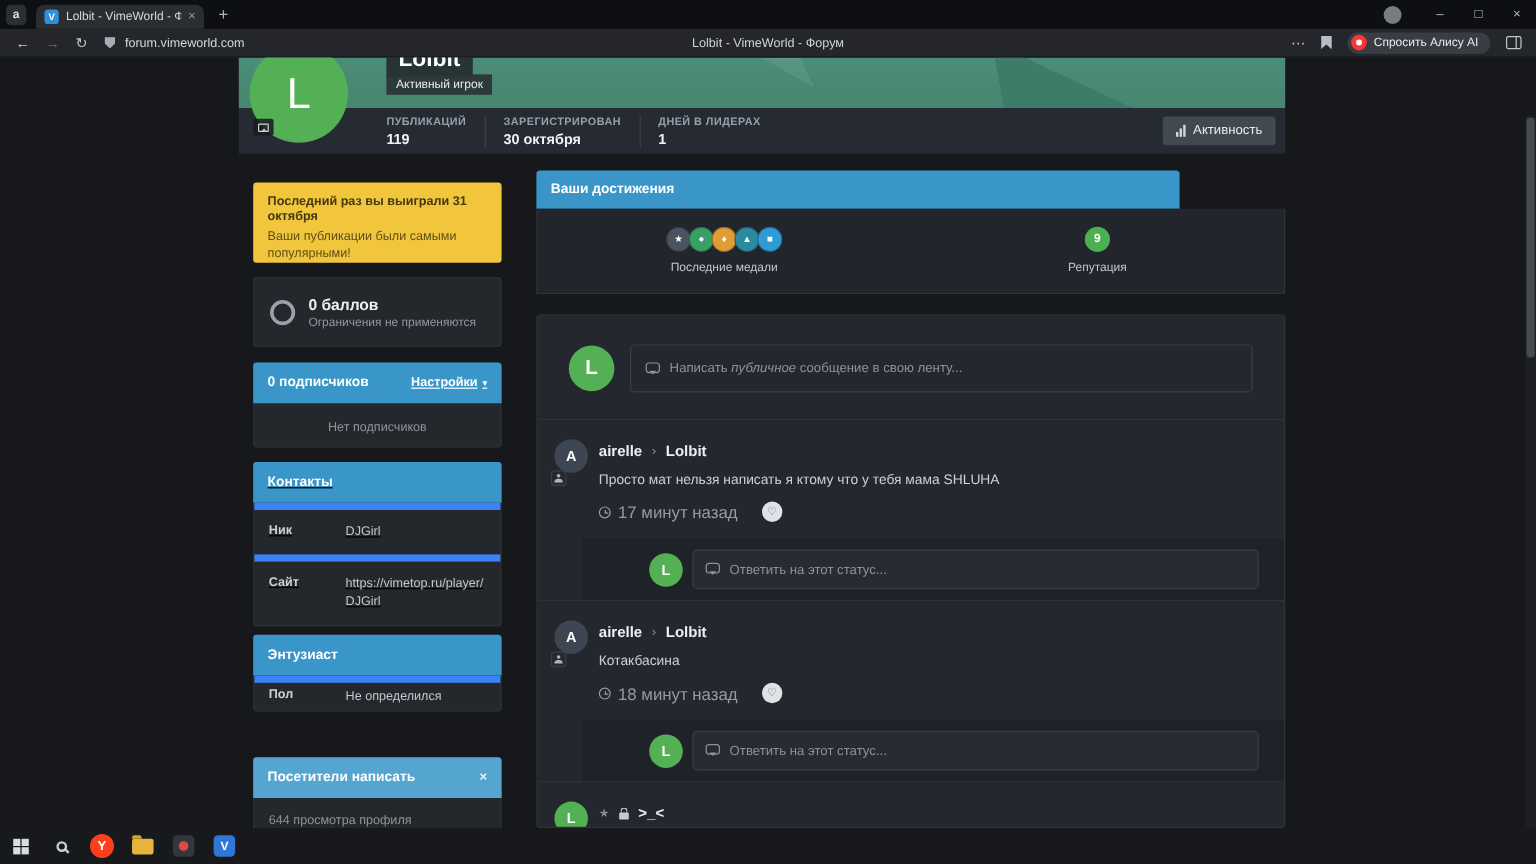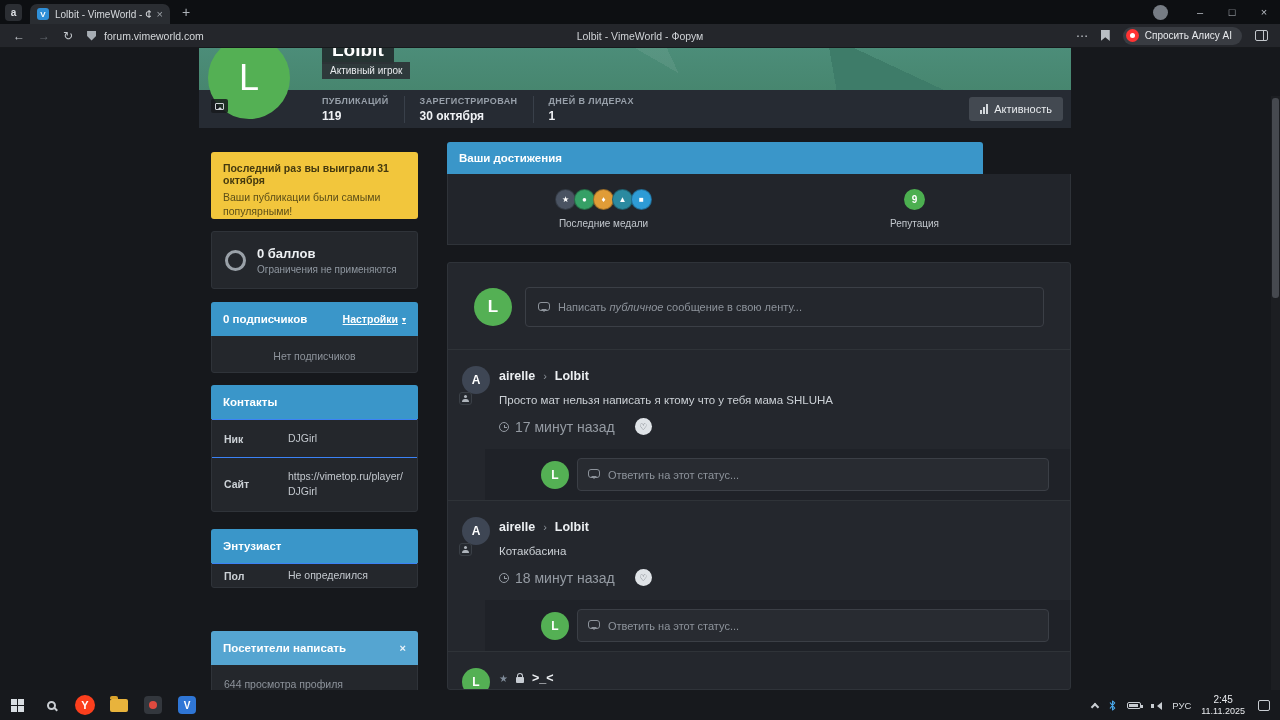--- a/index.html
+++ b/index.html
@@ -71,22 +71,22 @@
   .winner-text{font-size:10.5px;color:#5d4f18;margin-top:4px;line-height:1.35;width:165px;}
   .card-points{top:183px;height:58px;display:flex;align-items:center;padding:0 13px;gap:11px;}
   .points-ring{width:21px;height:21px;border:3px solid #9aa1a8;border-radius:50%;flex:none;}
   .points-title{font-size:13px;font-weight:bold;color:#edf0f3;}
   .points-sub{font-size:10px;color:#9098a1;margin-top:3px;}
   .card-followers{top:254px;height:71px;}
   .hdr-flex{justify-content:space-between;}
   .settings{display:flex;align-items:center;gap:4px;font-size:10.5px;font-weight:bold;color:#fff;text-decoration:underline;}
   .settings .chev{font-size:8px;}
   .followers-empty{height:39px;display:flex;align-items:center;justify-content:center;font-size:10.5px;color:#8d939b;}
-  .card-contacts{top:337px;}
-  .crow{display:flex;padding:11px 12px;border-top:1px solid #3b82f6;align-items:center;}
+  .card-contacts{top:337px;text-decoration:underline;}
+  .crow{display:flex;padding:11px 12px;border-top:6px solid #3b82f6;}
   .crow:first-of-type{border-top:none;}
   .crow-label{width:64px;flex:none;font-size:10.5px;font-weight:bold;color:#ccd1d6;}
   .crow-value{flex:1;font-size:10.5px;color:#c3c8ce;word-break:break-all;line-height:1.45;}
   .card-info{top:481px;}
   .card-info .crow{padding:4px 12px;}
   .card-visitors{top:583px;height:120px;}
   .card-visitors .card-header{background:#55a5d1;}
   .vis-close{margin-left:auto;color:#eaf3f9;font-size:11px;}
   .vis-text{padding:13px 12px;font-size:10.5px;color:#8d939b;}
 
@@ -429,29 +429,15 @@
         <span class="folder"></span>
       </div>
     <div class="task-icon">
         <span class="app-dark">
           <i></i>
         </span>
       </div>
     <div class="task-icon">
         <span class="vime">V</span>
       </div>
-    <div class="tray">
-      <span class="chev-up"></span>
-      <svg width="9" height="13" viewBox="0 0 12 16">
-          <path d="M3 4.5 L9 11.5 L6 14 L6 2 L9 4.5 L3 11.5" fill="none" stroke="#4aa8ea" stroke-width="1.4" stroke-linejoin="round" stroke-linecap="round"></path>
-        </svg>
-      <span class="battery"></span>
-      <span class="speaker"></span>
-      <span class="lang">РУС</span>
-      <div class="clockbox">
-        <div class="t1">2:45</div>
-        <div class="t2">11.11.2025</div>
-      </div>
-      <span class="notif"></span>
-    </div>
   </div>
 
 </div>
 
 </body></html>

